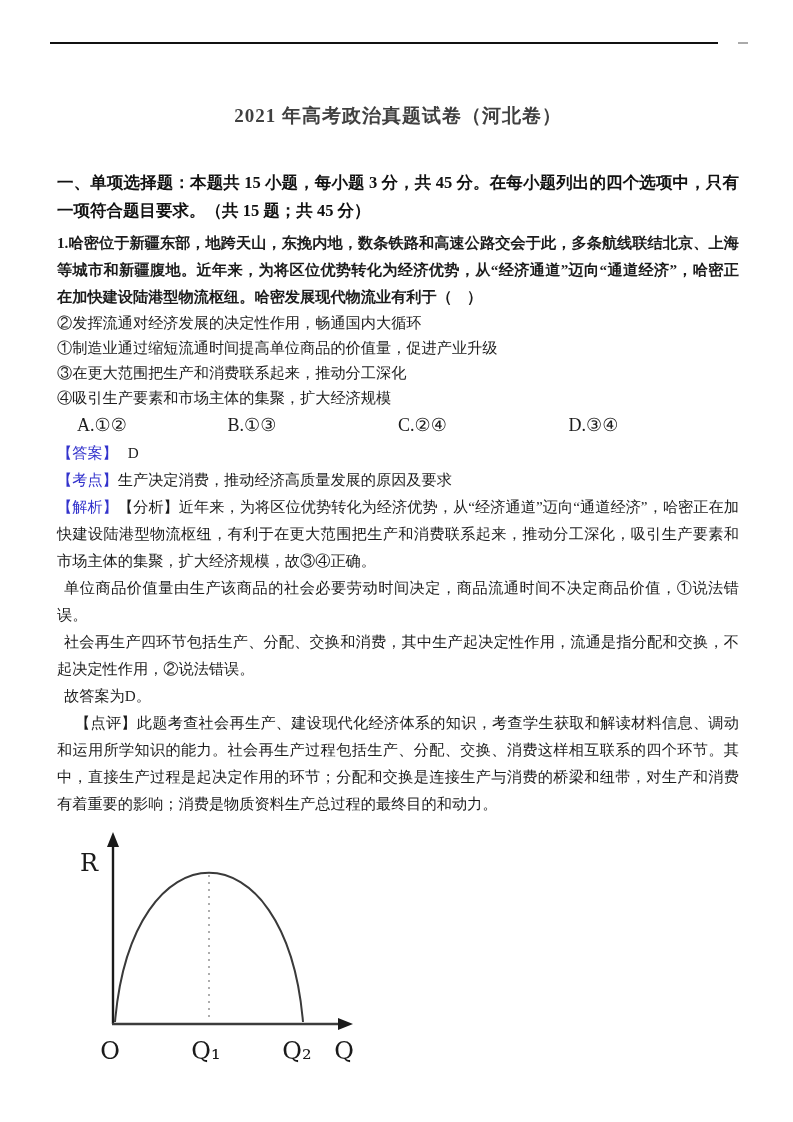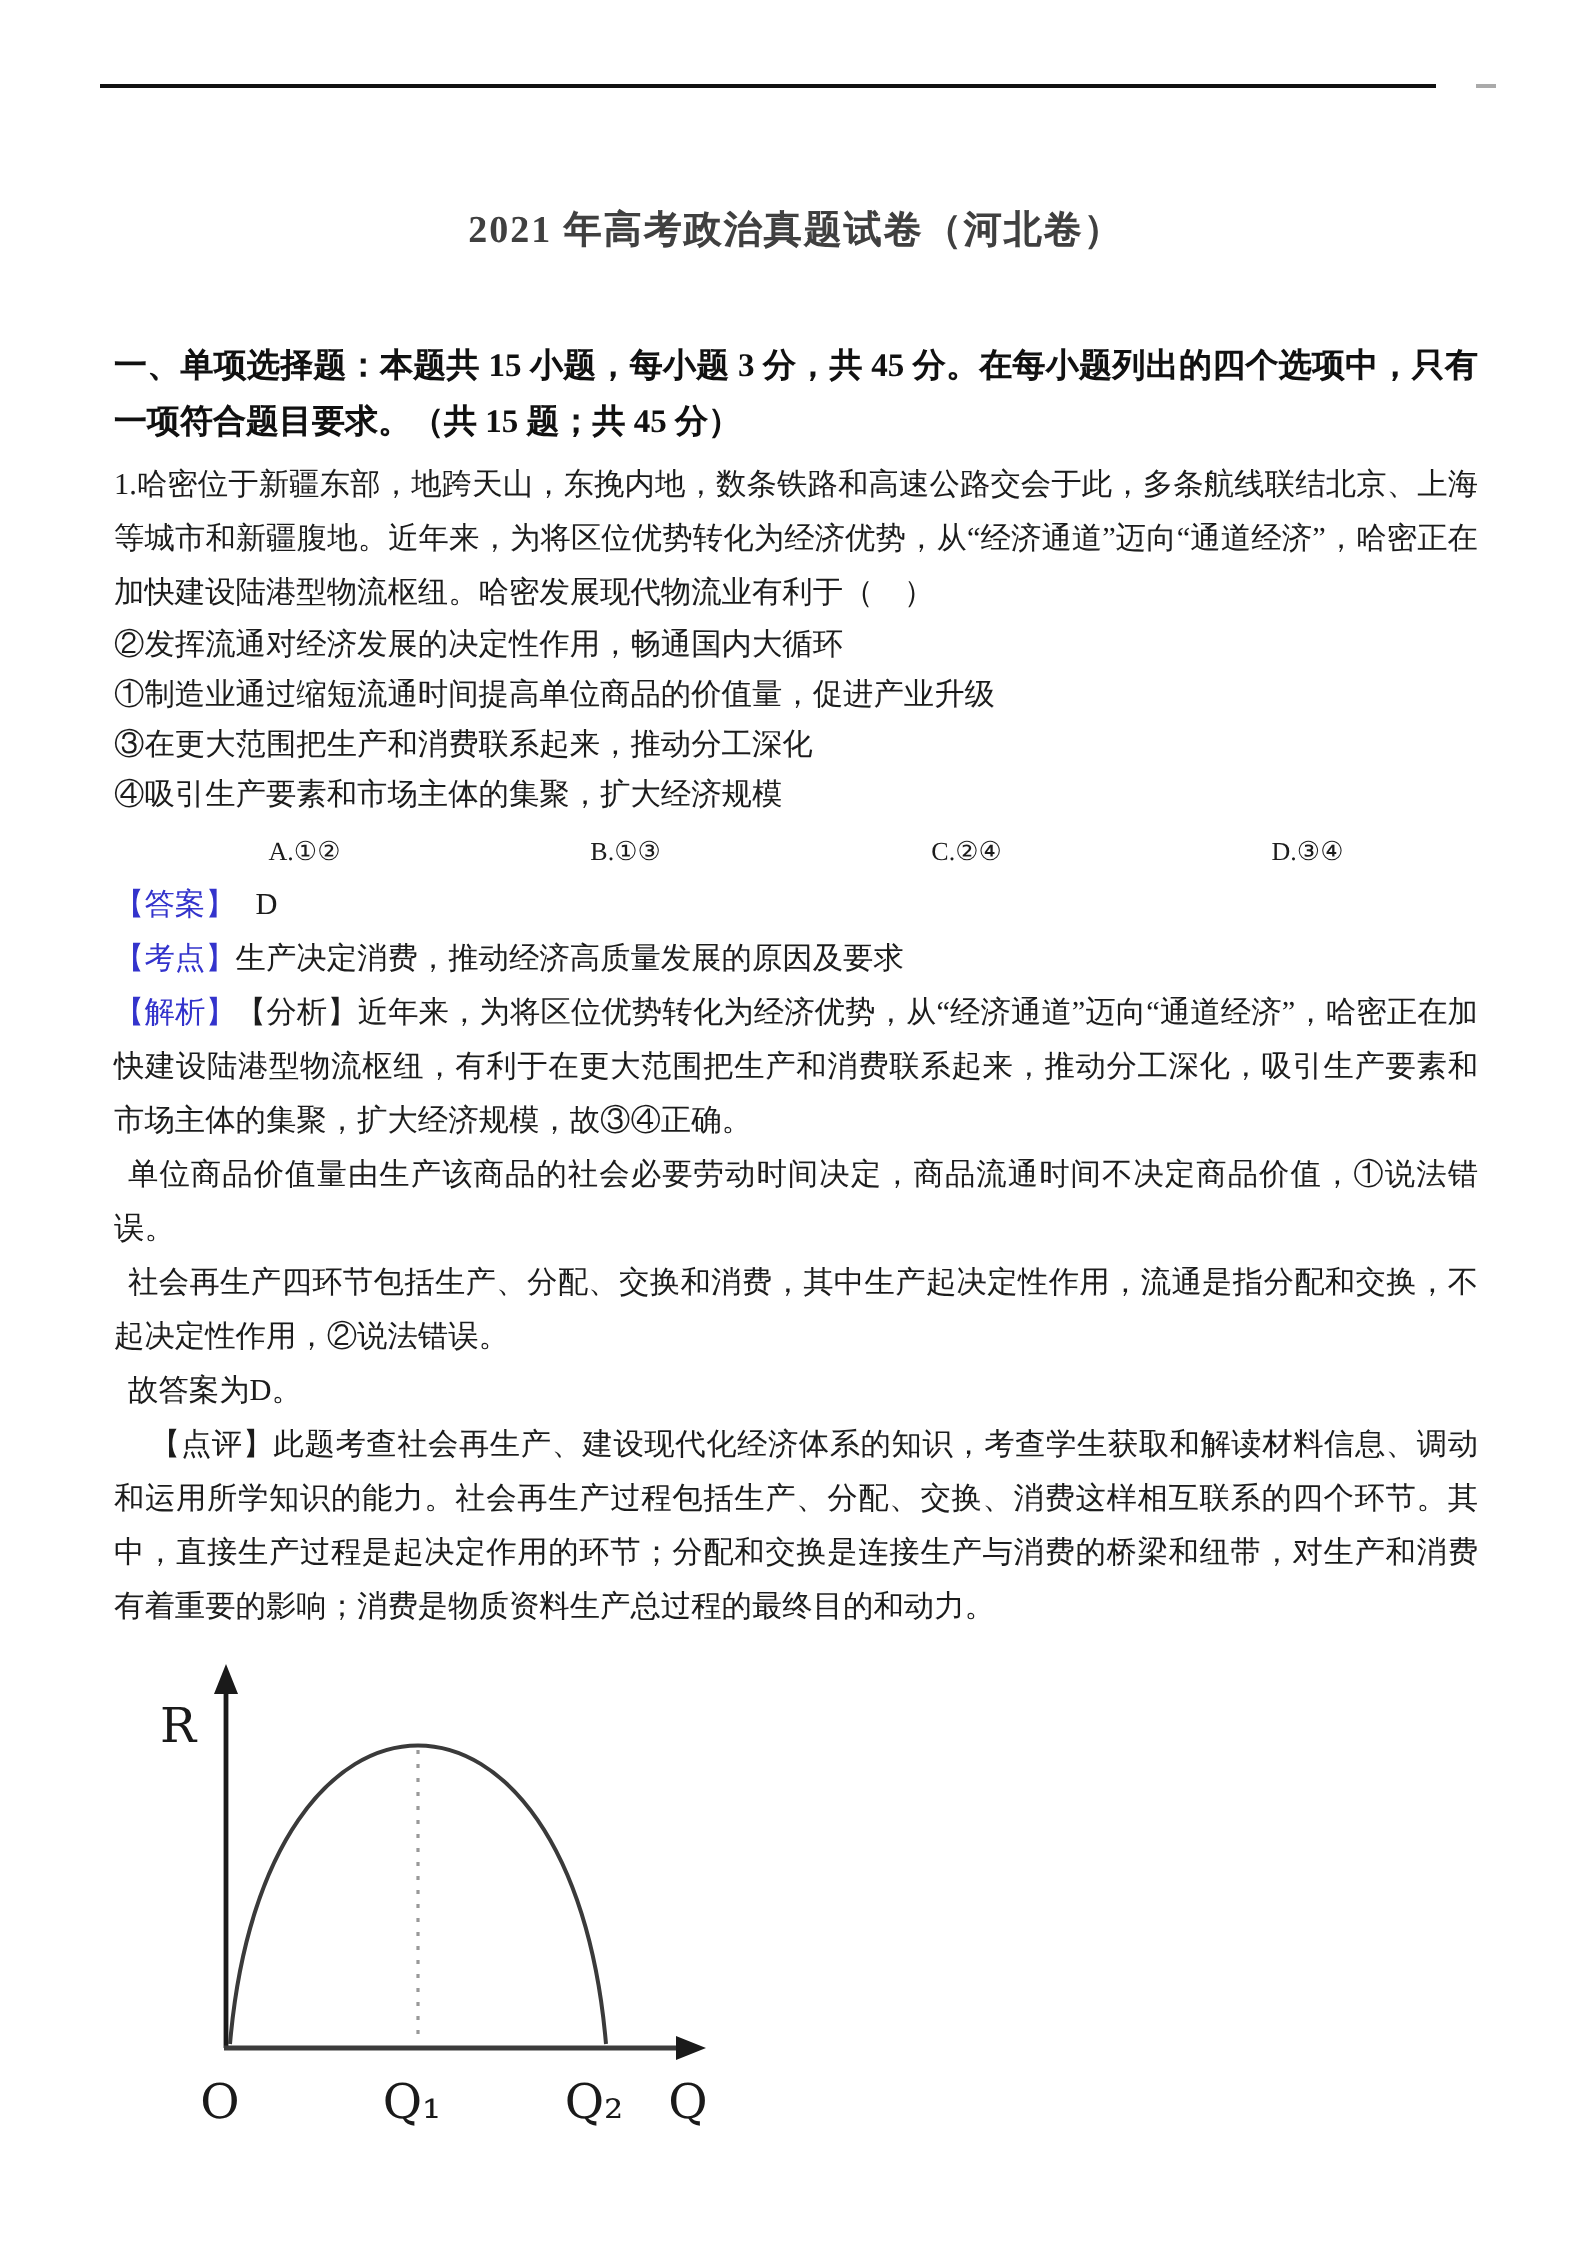--- a/index.html
+++ b/index.html
@@ -14,29 +14,29 @@
   .doc-title{
     text-align:center;font-size:19px;font-weight:bold;letter-spacing:1px;
     line-height:28px;color:#404040;
   }
   .section-heading{
     margin-top:39px;font-size:16.5px;font-weight:bold;line-height:28px;
     text-align:justify;color:#111;
   }
   .para{font-size:15.2px;line-height:27px;text-align:justify;}
   .opt{font-size:15.2px;line-height:25px;}
-  .choices{display:flex;margin:3px 0 2px 0;font-size:13px;line-height:25px;text-align:center;}
+  .choices{display:flex;margin:3px 0 2px 0;font-size:18px;line-height:25px;}
   .choice{width:171px;}
   .choice:first-child{padding-left:20px;width:151px;}
   .blue{color:#3333cc;margin-top:48px;}
   .answer-line{font-size:15.2px;line-height:26px;}
   .answer-line .val{margin-left:10px;}
   .ind-sm{text-indent:7px;}
   .ind-md{text-indent:18px;}
-  .mt4{margin-top:4px;}
+  .mt4{margin-top:4px;font-weight:bold;}
   .chart-wrap{margin-top:14px;margin-left:13px;}
   svg text{font-family:"DejaVu Serif","Liberation Serif",serif;font-size:24px;fill:#1a1a1a;}
 </style>
 </head>
 <body>
 
 <div class="header-rule"></div>
 <div class="header-rule-end"></div>
 
 <div class="content">

